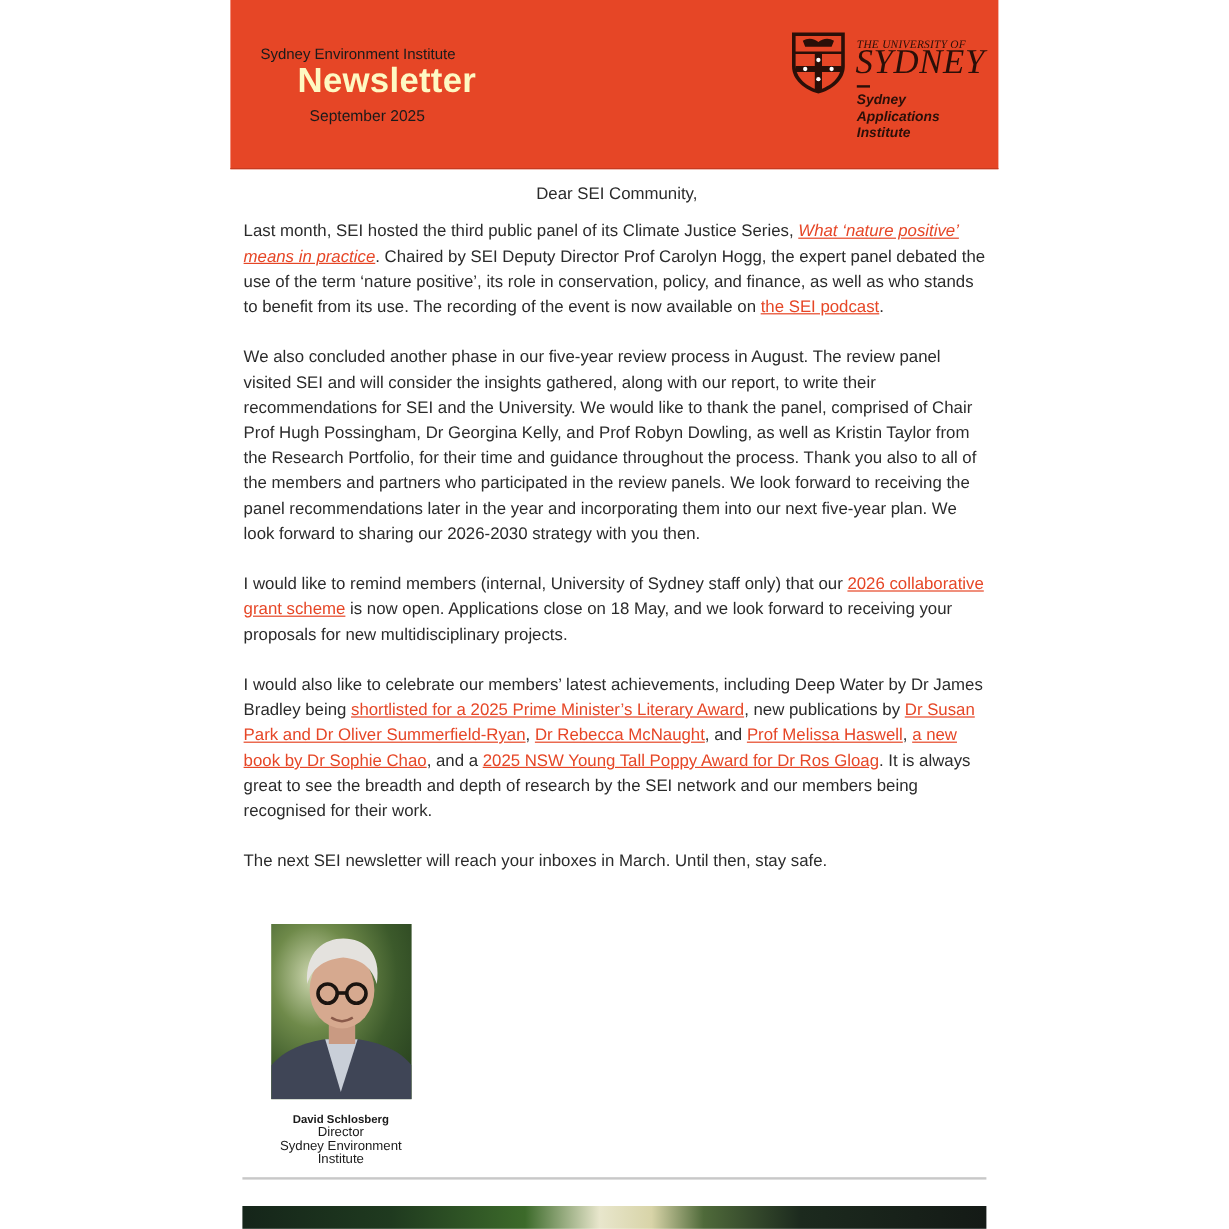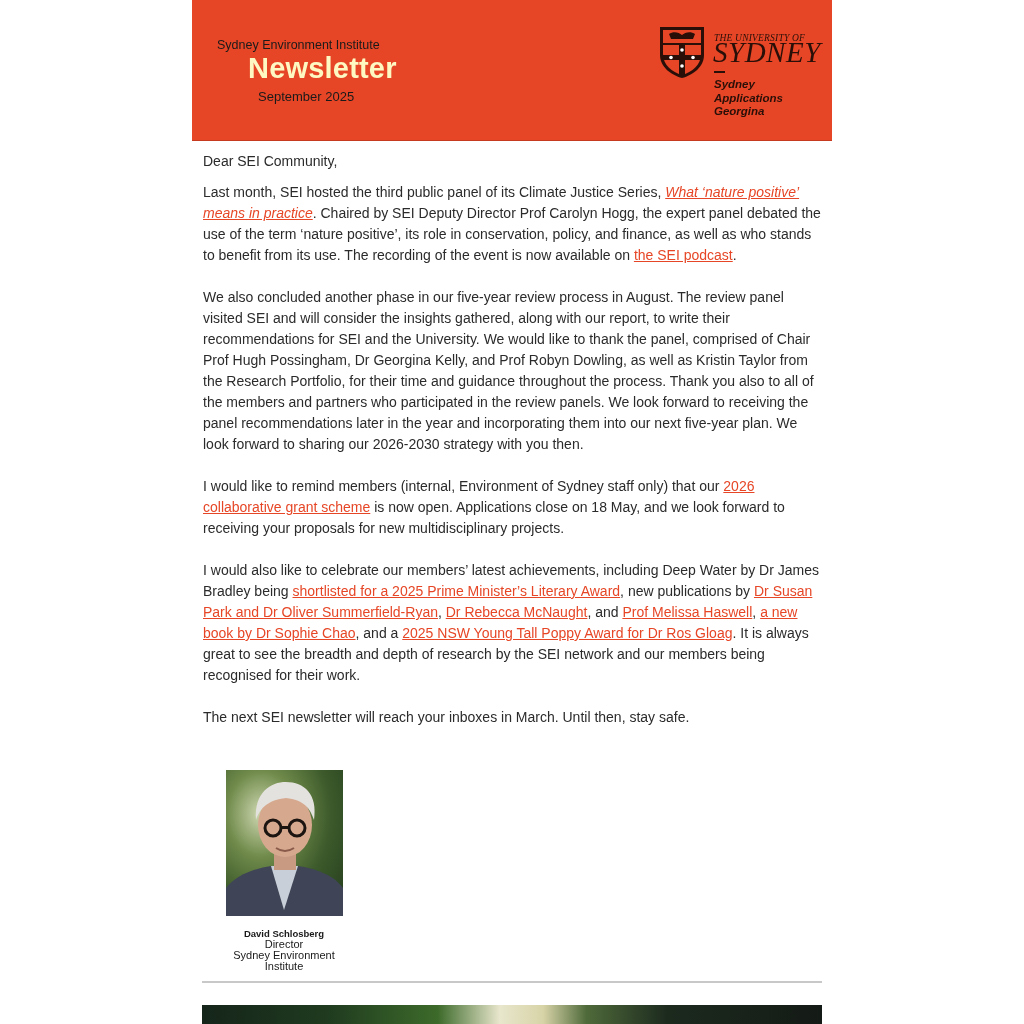--- a/index.html
+++ b/index.html
@@ -10,21 +10,21 @@
   .hdr-title { position: absolute; left: 25px; top: 52px; font-size: 29px; font-weight: bold; color: #fef9c3; letter-spacing: 0.2px; margin-left: 31px; }
   .hdr-date { position: absolute; left: 25px; top: 89px; font-size: 13px; color: #1a1a1a; margin-left: 41px; }
   .logo { position: absolute; left: 465px; top: 25px; width: 160px; height: 92px; font-style: italic; }
   .crest { position: absolute; left: 0; top: 0; width: 50px; height: 54px; }
   .uni-small { position: absolute; left: 57px; top: 8px; font-family: "Liberation Serif", serif; font-size: 9.5px; color: #2a0f08; letter-spacing: 0.2px; white-space: nowrap; }
   .uni-big { position: absolute; left: 56px; top: 13px; font-family: "Liberation Serif", serif; font-size: 29px; color: #2a0f08; letter-spacing: 0.5px; white-space: nowrap; line-height: 1; }
   .uni-dash { position: absolute; left: 57px; top: 46px; width: 11px; height: 2px; background: #2a0f08; }
   .uni-unit { position: absolute; left: 57px; top: 53px; font-size: 11.5px; font-weight: bold; color: #2a0f08; line-height: 13.5px; }
   .body { position: absolute; left: 11px; top: 151px; width: 622px; font-size: 14px; line-height: 21px; color: #2b2b2b; }
   .body p { margin: 0; }
-  .greet { margin-bottom: 10px !important; }
+  .greet { margin-bottom: 10px !important; text-align: center; }
   .para { margin-bottom: 21px !important; }
   a.lnk { color: #e64626; text-decoration: underline; }
   a.lnk.it { font-style: italic; }
   .sig { position: absolute; left: 22px; top: 770px; width: 140px; text-align: center; }
   .photo { display: block; margin: 0 auto; width: 117px; height: 146px; position: relative; overflow: hidden;
     background: radial-gradient(ellipse at 30% 30%, #cfd8b2 0%, #6f8a4a 30%, #3c5a2b 60%, #223a1c 100%); }
   .sig-name { font-size: 9.5px; font-weight: bold; color: #1a1a1a; margin-top: 12px; line-height: 11px; }
   .sig-role, .sig-org { font-size: 11px; color: #1a1a1a; line-height: 11px; }
   .divider { position: absolute; left: 10px; top: 981px; width: 620px; height: 2px; background: #c8c8c8; }
   .banner { position: absolute; left: 10px; top: 1005px; width: 620px; height: 19px;
@@ -52,33 +52,33 @@
         <circle cx="14" cy="32.5" r="1.8" fill="#ffffff"></circle>
         <circle cx="36" cy="32.5" r="1.8" fill="#ffffff"></circle>
         <circle cx="25" cy="41" r="1.8" fill="#ffffff"></circle>
       </svg>
       <div class="uni-small">THE UNIVERSITY OF</div>
       <div class="uni-big">SYDNEY</div>
       <div class="uni-dash"></div>
       <div class="uni-unit">
         <div>Sydney</div>
         <div>Applications</div>
-        <div>Georgina</div>
+        <div>Institute</div>
       </div>
     </div>
   </div>
 
   <div class="body">
     <p class="greet">Dear SEI Community,</p>
 
     <p class="para"><span>Last month, SEI hosted the third public panel of its Climate Justice Series, </span><a class="lnk it" href="#">What ‘nature positive’ means in practice</a><span>. Chaired by SEI Deputy Director Prof Carolyn Hogg, the expert panel debated the use of the term ‘nature positive’, its role in conservation, policy, and finance, as well as who stands to benefit from its use. The recording of the event is now available on </span><a class="lnk" href="#">the SEI podcast</a><span>.</span></p>
 
     <p class="para">We also concluded another phase in our five-year review process in August. The review panel visited SEI and will consider the insights gathered, along with our report, to write their recommendations for SEI and the University. We would like to thank the panel, comprised of Chair Prof Hugh Possingham, Dr Georgina Kelly, and Prof Robyn Dowling, as well as Kristin Taylor from the Research Portfolio, for their time and guidance throughout the process. Thank you also to all of the members and partners who participated in the review panels. We look forward to receiving the panel recommendations later in the year and incorporating them into our next five-year plan. We look forward to sharing our 2026-2030 strategy with you then.</p>
 
-    <p class="para"><span>I would like to remind members (internal, Environment of Sydney staff only) that our </span><a class="lnk" href="#">2026 collaborative grant scheme</a><span> is now open. Applications close on 18 May, and we look forward to receiving your proposals for new multidisciplinary projects.</span></p>
+    <p class="para"><span>I would like to remind members (internal, University of Sydney staff only) that our </span><a class="lnk" href="#">2026 collaborative grant scheme</a><span> is now open. Applications close on 18 May, and we look forward to receiving your proposals for new multidisciplinary projects.</span></p>
 
     <p class="para"><span>I would also like to celebrate our members’ latest achievements, including Deep Water by Dr James Bradley being </span><a class="lnk" href="#">shortlisted for a 2025 Prime Minister’s Literary Award</a><span>, new publications by </span><a class="lnk" href="#">Dr Susan Park and Dr Oliver Summerfield-Ryan</a><span>, </span><a class="lnk" href="#">Dr Rebecca McNaught</a><span>, and </span><a class="lnk" href="#">Prof Melissa Haswell</a><span>, </span><a class="lnk" href="#">a new book by Dr Sophie Chao</a><span>, and a </span><a class="lnk" href="#">2025 NSW Young Tall Poppy Award for Dr Ros Gloag</a><span>. It is always great to see the breadth and depth of research by the SEI network and our members being recognised for their work.</span></p>
 
     <p class="para">The next SEI newsletter will reach your inboxes in March. Until then, stay safe.</p>
   </div>
 
   <div class="sig">
     <div class="photo">
       <svg width="117" height="146" viewBox="0 0 117 146">
         <path d="M0 146 L0 118 C10 105 30 98 45 96 L72 96 C88 98 108 105 117 118 L117 146 Z" fill="#3f4556"></path>

